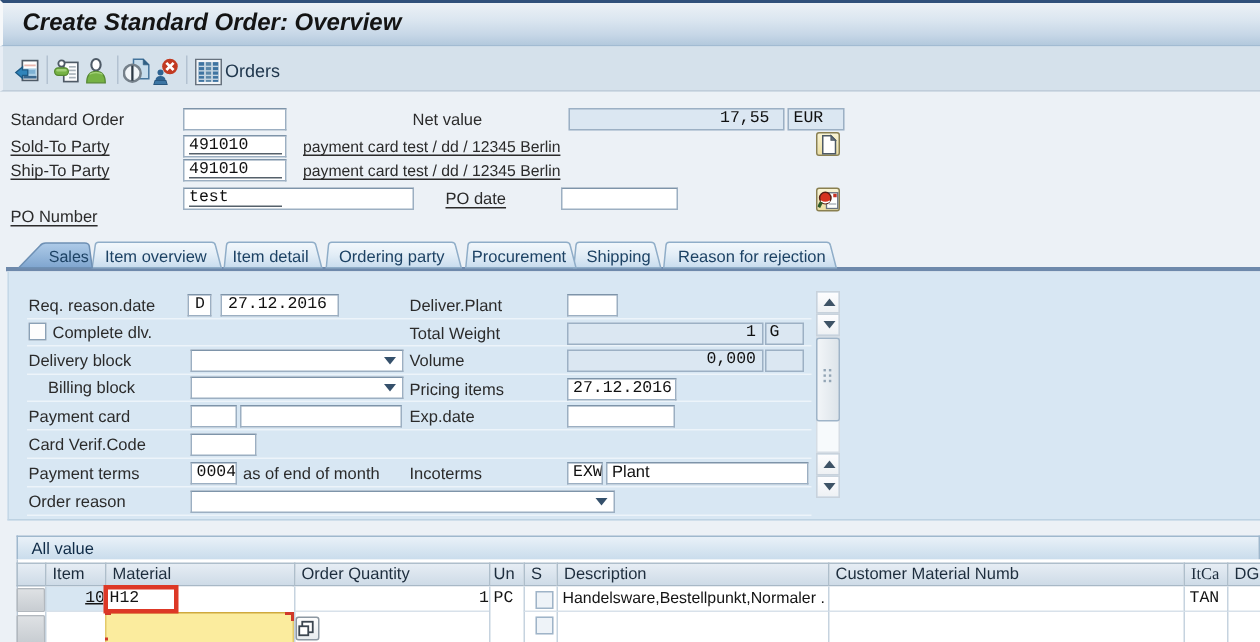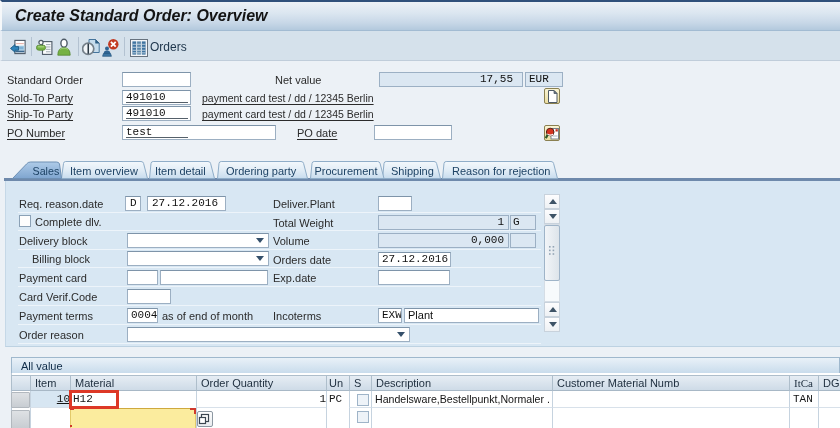--- a/index.html
+++ b/index.html
@@ -104,21 +104,21 @@
 <div class="inp ro" style="left:525px; top:72px; width:38px;">EUR</div>
 
 <div class="lbl lnk" style="left:7px; top:92px;">Sold-To Party</div>
 <div class="inp" style="left:122px; top:90px; width:69px;">491010<div style="position:absolute; left:3px; bottom:1px; width:62px; height:1px; background:#55606a;"></div></div>
 <div class="lbl lnk" style="left:202px; top:92px; font-size:10.5px;">payment card test / dd / 12345 Berlin</div>
 
 <div class="lbl lnk" style="left:7px; top:108px;">Ship-To Party</div>
 <div class="inp" style="left:122px; top:106px; width:69px;">491010<div style="position:absolute; left:3px; bottom:1px; width:62px; height:1px; background:#55606a;"></div></div>
 <div class="lbl lnk" style="left:202px; top:108px; font-size:10.5px;">payment card test / dd / 12345 Berlin</div>
 
-<div class="lbl lnk" style="left:7px; top:127px;">PO Number</div>
+<div class="lbl lnk" style="left:7px; top:139px;">PO Number</div>
 <div class="inp" style="left:122px; top:125px; width:154px;">test<div style="position:absolute; left:3px; bottom:1px; width:62px; height:1px; background:#55606a;"></div></div>
 <div class="lbl lnk" style="left:297px; top:127px;">PO date</div>
 <div class="inp" style="left:374px; top:125px; width:78px;"></div>
 
 <div class="ybtn" style="left:544px; top:88px;">
 <svg width="15" height="15" viewBox="0 0 15 15">
   <path d="M3.5 1.5 L9 1.5 L12 4.5 L12 13.5 L3.5 13.5 Z" fill="#fff" stroke="#4e5a66" stroke-width="1"></path>
   <path d="M9 1.5 L9 4.5 L12 4.5 Z" fill="#6a7682" stroke="#4e5a66" stroke-width="0.8"></path>
 </svg>
 </div>
@@ -200,21 +200,21 @@
 <div class="ddarrow" style="left:397px; top:332px;"></div>
 
 <div class="lbl" style="left:273px; top:198px;">Deliver.Plant</div>
 <div class="inp" style="left:378px; top:196px; width:34px;"></div>
 <div class="lbl" style="left:273px; top:217px;">Total Weight</div>
 <div class="inp ro right" style="left:378px; top:215px; width:131px;">1</div>
 <div class="inp ro" style="left:510px; top:215px; width:26px; padding-left:2px;">G</div>
 <div class="lbl" style="left:273px; top:235px;">Volume</div>
 <div class="inp ro right" style="left:378px; top:233px; width:131px;">0,000</div>
 <div class="inp ro" style="left:510px; top:233px; width:26px;"></div>
-<div class="lbl" style="left:273px; top:254px;">Orders date</div>
+<div class="lbl" style="left:273px; top:254px;">Pricing items</div>
 <div class="inp" style="left:378px; top:252px; width:73px; padding-left:3px;">27.12.2016</div>
 <div class="lbl" style="left:273px; top:272px;">Exp.date</div>
 <div class="inp" style="left:378px; top:270px; width:72px;"></div>
 <div class="lbl" style="left:273px; top:310px;">Incoterms</div>
 <div class="inp" style="left:378px; top:308px; width:24px;">EXW</div>
 <div class="inp" style="left:404px; top:308px; width:135px; font-family:'Liberation Sans',sans-serif;">Plant</div>
 
 <div class="sbtn" style="top:194px;">
     <div class="sarr-u"></div>
   </div>

